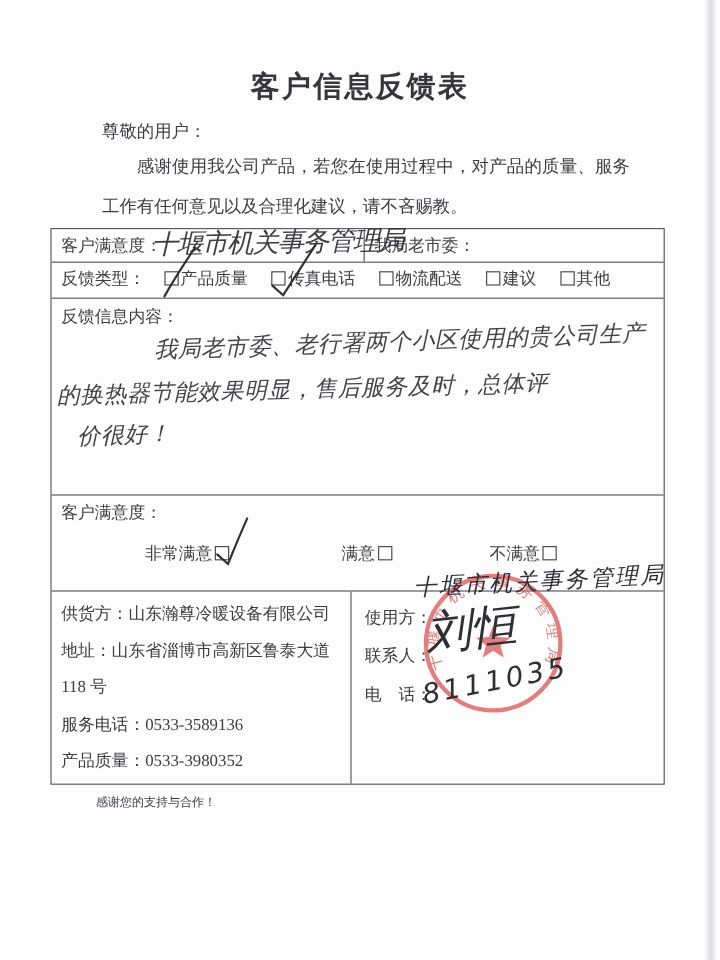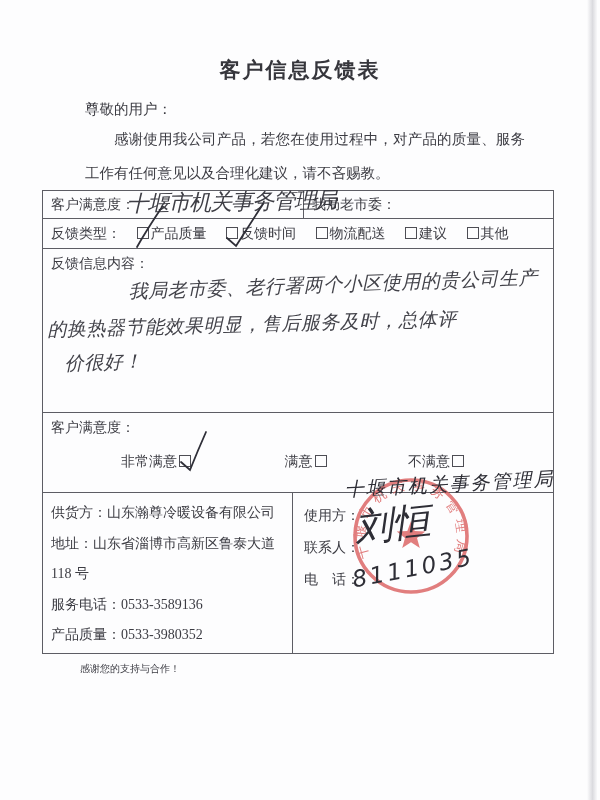--- a/index.html
+++ b/index.html
@@ -8,21 +8,21 @@
     background:#fdfdfe; overflow:hidden;
     font-family:"Liberation Serif", serif;
     color:#3c3c43;
   }
   .scan-edge {
     position:absolute; top:0; right:3px; width:10px; height:100%;
     background:linear-gradient(to right, rgba(130,130,142,0), rgba(140,140,152,0.30) 55%, rgba(140,140,152,0.04));
   }
   .title {
     position:absolute; left:0; top:56px; width:100%;
-    text-align:center; font-size:21px; font-weight:bold;
+    text-align:center; font-size:24px; font-weight:bold;
     letter-spacing:2px; color:#36363c; margin:0;
   }
   .greeting { position:absolute; left:85px; top:100px; font-size:14.5px; margin:0; }
   .intro {
     position:absolute; left:85px; top:122px; width:440px;
     font-size:14.5px; line-height:34px; text-indent:2em;
     text-align:justify; margin:0;
   }
   .closing { position:absolute; left:80px; top:662px; font-size:10px; margin:0; }
 
@@ -92,21 +92,21 @@
       </div>
       <div class="cell c-time">
         <span>我局老市委：</span>
         <span></span>
       </div>
     </div>
 
     <div class="trow r2">
       <span>反馈类型：</span>
       <span class="opt"><span class="cb"></span><span>产品质量</span></span>
-      <span class="opt"><span class="cb"></span><span>反馈时间</span></span>
+      <span class="opt"><span class="cb"></span><span>传真电话</span></span>
       <span class="opt"><span class="cb"></span><span>物流配送</span></span>
       <span class="opt"><span class="cb"></span><span>建议</span></span>
       <span class="opt"><span class="cb"></span><span>其他</span></span>
     </div>
 
     <div class="trow r3">
       <span>反馈信息内容：</span>
     </div>
 
     <div class="trow r4">

